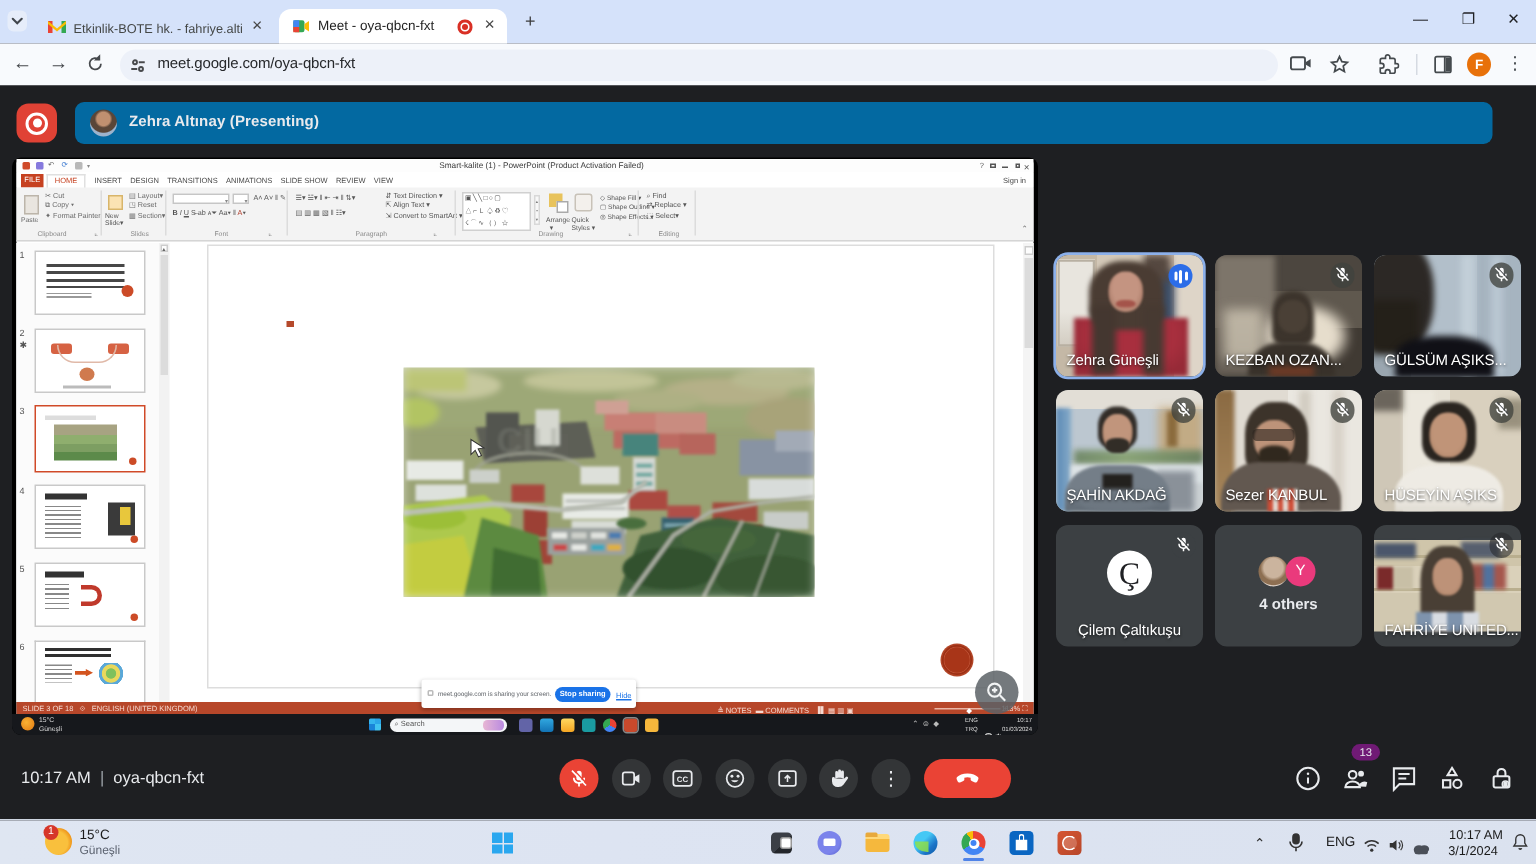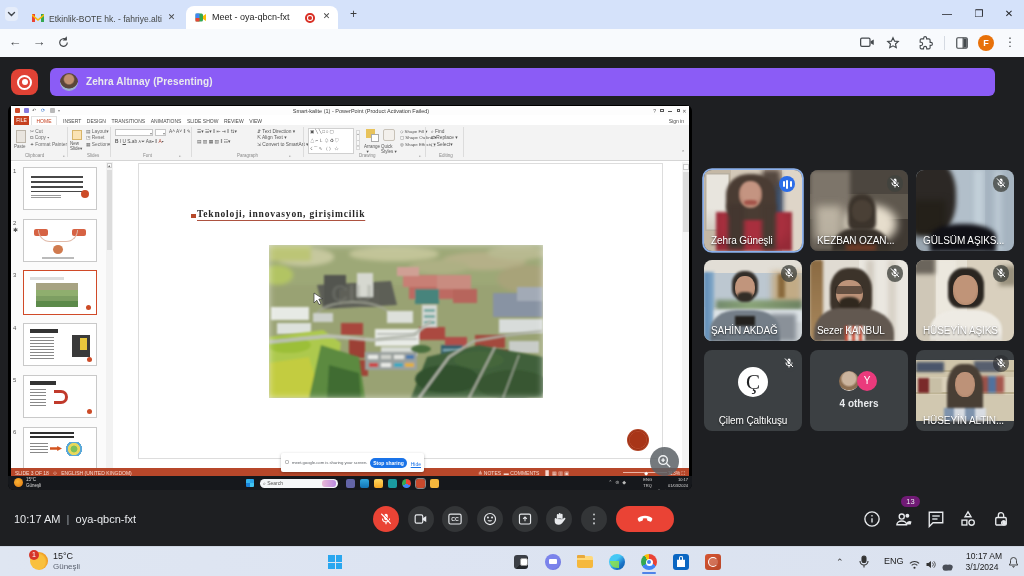--- a/index.html
+++ b/index.html
@@ -21,21 +21,21 @@
 .navic { position:absolute; top:5px; color:#46494d; font-size:13px; width:20px; text-align:center; }
 .omnibox { position:absolute; left:80px; top:3.5px; width:772px; height:21px; background:#edf1f9; border-radius:11px; }
 .url { position:absolute; left:25px; top:4.5px; font-size:10px; color:#26282b; letter-spacing:-0.1px; }
 .tbicon { position:absolute; top:6px; color:#46494d; font-size:11px; }
 
 
 #meet { position:absolute; left:0; top:57px; width:1024px; height:489px; background:#1e1f22; }
 .recbtn { position:absolute; left:11px; top:12px; width:27px; height:26px; background:#e04235; border-radius:8px; }
 .recbtn:before { content:""; position:absolute; left:6px; top:5.5px; width:11px; height:11px; border:2px solid #fff; border-radius:50%; }
 .recbtn:after { content:""; position:absolute; left:10.5px; top:10px; width:6px; height:6px; background:#fff; border-radius:50%; }
-.presbar { position:absolute; left:50px; top:11px; width:945px; height:28px; background:#8b5cf6; border-radius:6px; }
+.presbar { position:absolute; left:50px; top:11px; width:945px; height:28px; background:#0369a1; border-radius:6px; }
 .presavatar { position:absolute; left:10px; top:5px; width:18px; height:18px; border-radius:50%; background:radial-gradient(circle at 50% 35%, #c09070 0 30%, #5a4638 40% 60%, #9db3cc 65%); }
 .presname { position:absolute; left:36px; top:8px; color:#e9eaed; font-size:10px; font-weight:bold; letter-spacing:0.1px; }
 
 
 #share { position:absolute; left:8px; top:48px; width:684px; height:385px; background:#000; border-radius:6px; overflow:hidden; }
 
 #ppt { position:absolute; left:3px; top:1px; width:678px; height:370px; background:#fff; border-radius:3px 3px 0 0; }
 .ppt-title { position:absolute; left:0; top:0; width:678px; height:9px; background:#fdfdfd; }
 .ppt-menu { position:absolute; left:0; top:9px; width:678px; height:10px; background:#fff; font-size:5px; color:#444; }
 .ppt-ribbon { position:absolute; left:0; top:19px; width:678px; height:36px; background:#f3f3f3; border-bottom:1px solid #d5d5d5; }
@@ -110,20 +110,29 @@
   </div>
 
   <div id="toolbar">
     <div class="navic" style="left:5px;">←</div>
     <div class="navic" style="left:29px;">→</div>
     <div class="navic" style="left:53px;"><svg width="13" height="13" viewBox="0 0 24 24" style="position:relative;top:2px" fill="none" stroke="#46494d" stroke-width="2.2">
           <path d="M19 12 a7 7 0 11-2.05-4.95"></path>
           <path d="M17.2 2.8 v4.4 h-4.4" fill="#46494d" stroke="none"></path>
           <path d="M17 3 v4 h-4z" fill="#46494d"></path>
         </svg></div>
+    <div class="omnibox">
+      <svg style="position:absolute;left:6px;top:5px" width="12" height="12" viewBox="0 0 24 24" fill="none" stroke="#47494c" stroke-width="2.6">
+          <circle cx="8" cy="7" r="2.6"></circle>
+          <line x1="13" y1="7" x2="21" y2="7"></line>
+          <circle cx="16" cy="16" r="2.6"></circle>
+          <line x1="3" y1="16" x2="11" y2="16"></line>
+        </svg>
+      <div class="url">meet.google.com/oya-qbcn-fxt</div>
+    </div>
     <div class="tbicon" style="left:860px;top:7px;"><svg width="15" height="13" viewBox="0 0 24 20">
           <rect x="1" y="3" width="15" height="13" rx="2" fill="none" stroke="#454a4e" stroke-width="2"></rect>
           <path d="M17 8 L22 5 V14 L17 11Z" fill="#454a4e"></path>
         </svg></div>
     <div class="tbicon" style="left:886px;top:7px;"><svg width="14" height="14" viewBox="0 0 24 24" fill="none" stroke="#454a4e" stroke-width="2">
           <path d="M12 3l2.7 5.8 6.3.7-4.7 4.3 1.3 6.2-5.6-3.2-5.6 3.2 1.3-6.2L3 9.5l6.3-.7z"></path>
         </svg></div>
     <div class="tbicon" style="left:919px;top:7px;"><svg width="14" height="14" viewBox="0 0 24 24" fill="none" stroke="#454a4e" stroke-width="1.9">
           <path d="M20.5 11h-1.5V7c0-1.1-.9-2-2-2h-4V3.5a2.5 2.5 0 00-5 0V5H4c-1.1 0-2 .9-2 2v3.8h1.5a2.7 2.7 0 010 5.4H2V20c0 1.1.9 2 2 2h3.8v-1.5a2.7 2.7 0 015.4 0V22H17c1.1 0 2-.9 2-2v-4h1.5a2.5 2.5 0 000-5z"></path>
         </svg></div>
@@ -266,21 +275,20 @@
           <div class="thumbnum" style="top:267px;">6</div>
           <div class="thumb" style="top:265px;height:41px;border-bottom:none;">
             <div style="position:absolute;left:6px;top:4px;width:44px;height:7px;background:repeating-linear-gradient(#2f2f2f 0 2px,#fff 2px 4px);"></div>
             <div style="position:absolute;left:6px;top:15px;width:18px;height:12px;background:repeating-linear-gradient(#888 0 1px,#fff 1px 3px);"></div>
             <div style="position:absolute;left:26px;top:18px;width:12px;height:5px;background:#d3541f;clip-path:polygon(0 25%,60% 25%,60% 0,100% 50%,60% 100%,60% 75%,0 75%);"></div>
             <div style="position:absolute;left:42px;top:14px;width:16px;height:14px;background:radial-gradient(circle,#7ec15c 0 30%,#e8d85c 35% 55%,#5aa8d8 60% 75%,transparent 78%);"></div>
           </div>
 
           <div id="slide">
             <div style="position:absolute;left:52px;top:49.5px;width:4.5px;height:4.5px;background:#b5492b;"></div>
-            <div id="slidetitle" style="position:absolute;left:58px;top:45px;width:240px;height:14px;font-family:'Liberation Serif',serif;font-size:9.5px;font-weight:bold;color:#262626;text-decoration:underline solid #ad5240 1px;text-underline-offset:2.5px;letter-spacing:0.82px;">Teknoloji, innovasyon, girişimcilik</div>
             <svg id="campus" style="position:absolute;left:130px;top:81px;" width="274" height="153" viewBox="0 0 274 153">
               <defs>
                 <filter id="bl1" x="-30%" y="-30%" width="160%" height="160%">
                     <feGaussianBlur stdDeviation="1"></feGaussianBlur>
                   </filter>
                 <filter id="bl2" x="-30%" y="-30%" width="160%" height="160%">
                     <feGaussianBlur stdDeviation="2.2"></feGaussianBlur>
                   </filter>
                 <filter id="bl3" x="-60%" y="-60%" width="220%" height="220%">
                     <feGaussianBlur stdDeviation="4"></feGaussianBlur>
@@ -605,21 +613,21 @@
         <div style="position:absolute;left:39px;top:22px;width:20px;height:25px;background:radial-gradient(ellipse at 50% 45%,#bd9278 0 58%,#a0765b);border-radius:46%;filter:blur(.6px);"></div>
         <div style="position:absolute;left:28px;top:58px;width:42px;height:13px;background:linear-gradient(90deg,#7e93ad 0 25%,#d8dce2 25% 50%,#7e93ad 50% 75%,#d8dce2 75%);filter:blur(1.2px);"></div>
         <div class="micoff" style="background:rgba(40,42,45,.6);">
             <svg class="micsvg" width="12" height="12" viewBox="0 0 24 24" fill="#fff">
               <path d="M12 14a3 3 0 003-3V6a3 3 0 00-6 0v5a3 3 0 003 3z"></path>
               <path d="M17 11a5 5 0 01-10 0H5a7 7 0 006 6.92V21h2v-3.08A7 7 0 0019 11z"></path>
               <line x1="4" y1="3" x2="20" y2="20" stroke="#fff" stroke-width="2"></line>
               <line x1="6" y1="2" x2="21" y2="18" stroke="#3c4043" stroke-width="1.4"></line>
             </svg>
           </div>
-        <div class="tname">HÜSEYİN ALTIN...</div>
+        <div class="tname">FAHRİYE UNITED...</div>
       </div>
     </div>
 
     <div id="botbar">
       <div class="leftinfo">10:17 AM&nbsp;&nbsp;<span style="color:#9aa0a6;">|</span>&nbsp;&nbsp;oya-qbcn-fxt</div>
       <div class="ctlbtn ctlred" style="left:373px;">
           <svg style="position:absolute;left:6px;top:6px" width="14" height="14" viewBox="0 0 24 24" fill="#fff">
             <path d="M12 14a3 3 0 003-3V6a3 3 0 00-6 0v5a3 3 0 003 3z"></path>
             <path d="M17 11a5 5 0 01-10 0H5a7 7 0 006 6.92V21h2v-3.08A7 7 0 0019 11z"></path>
             <line x1="4" y1="3" x2="20" y2="20" stroke="#fff" stroke-width="2"></line>

